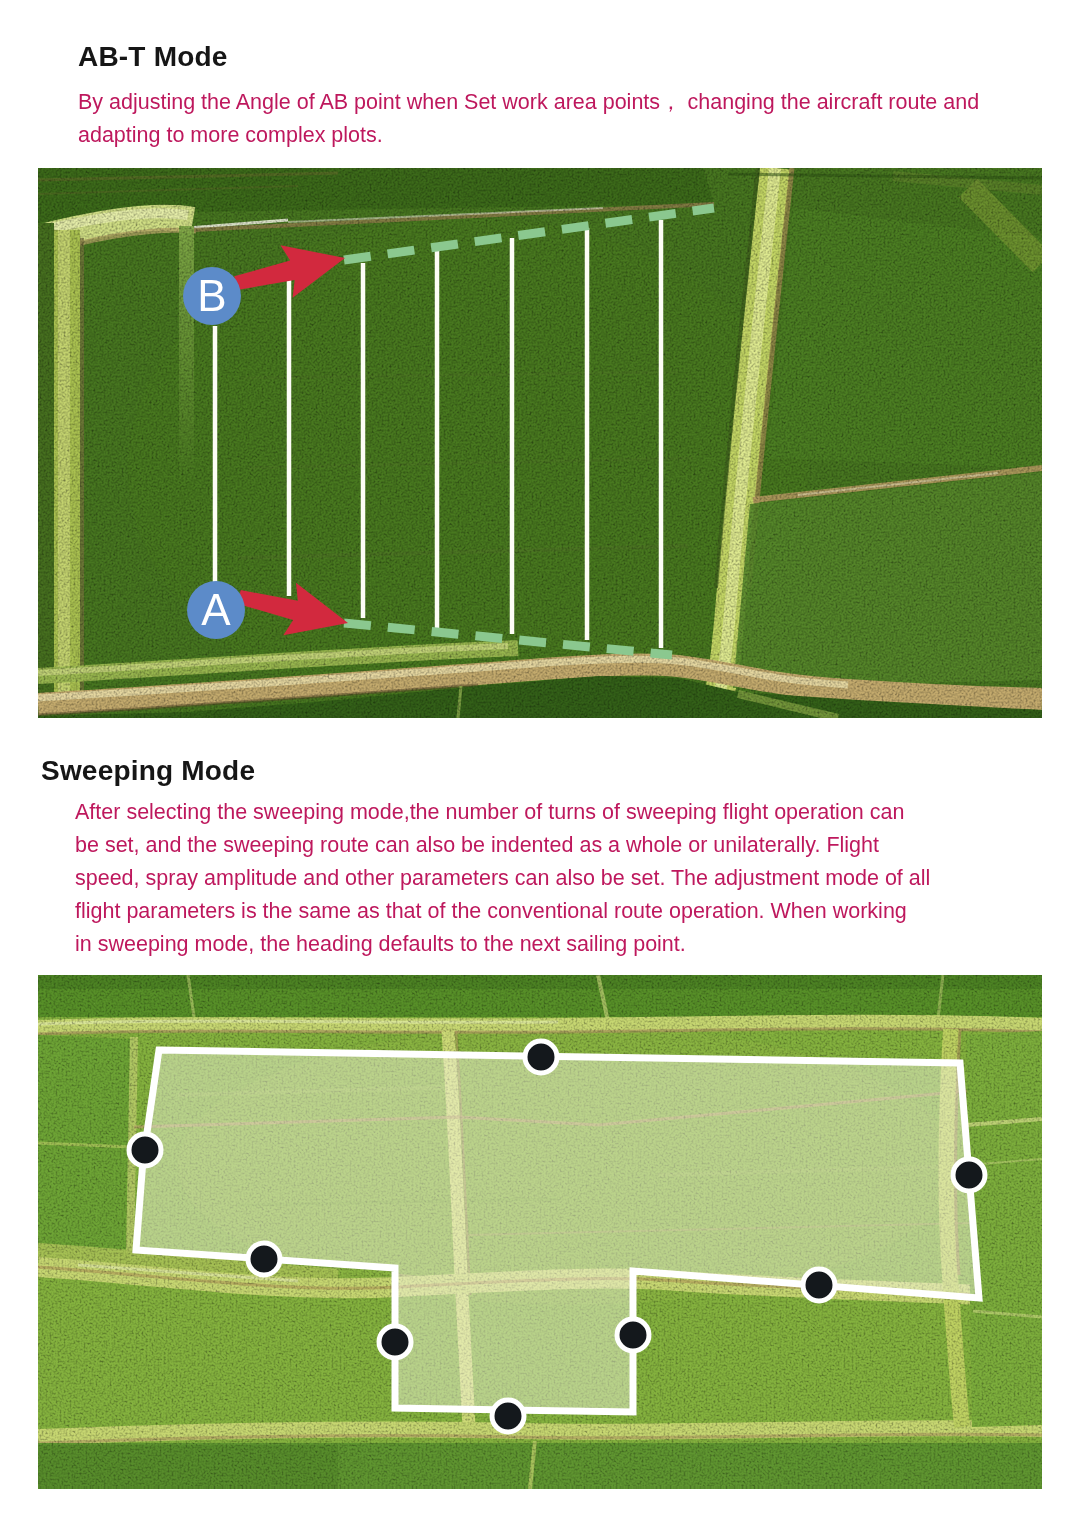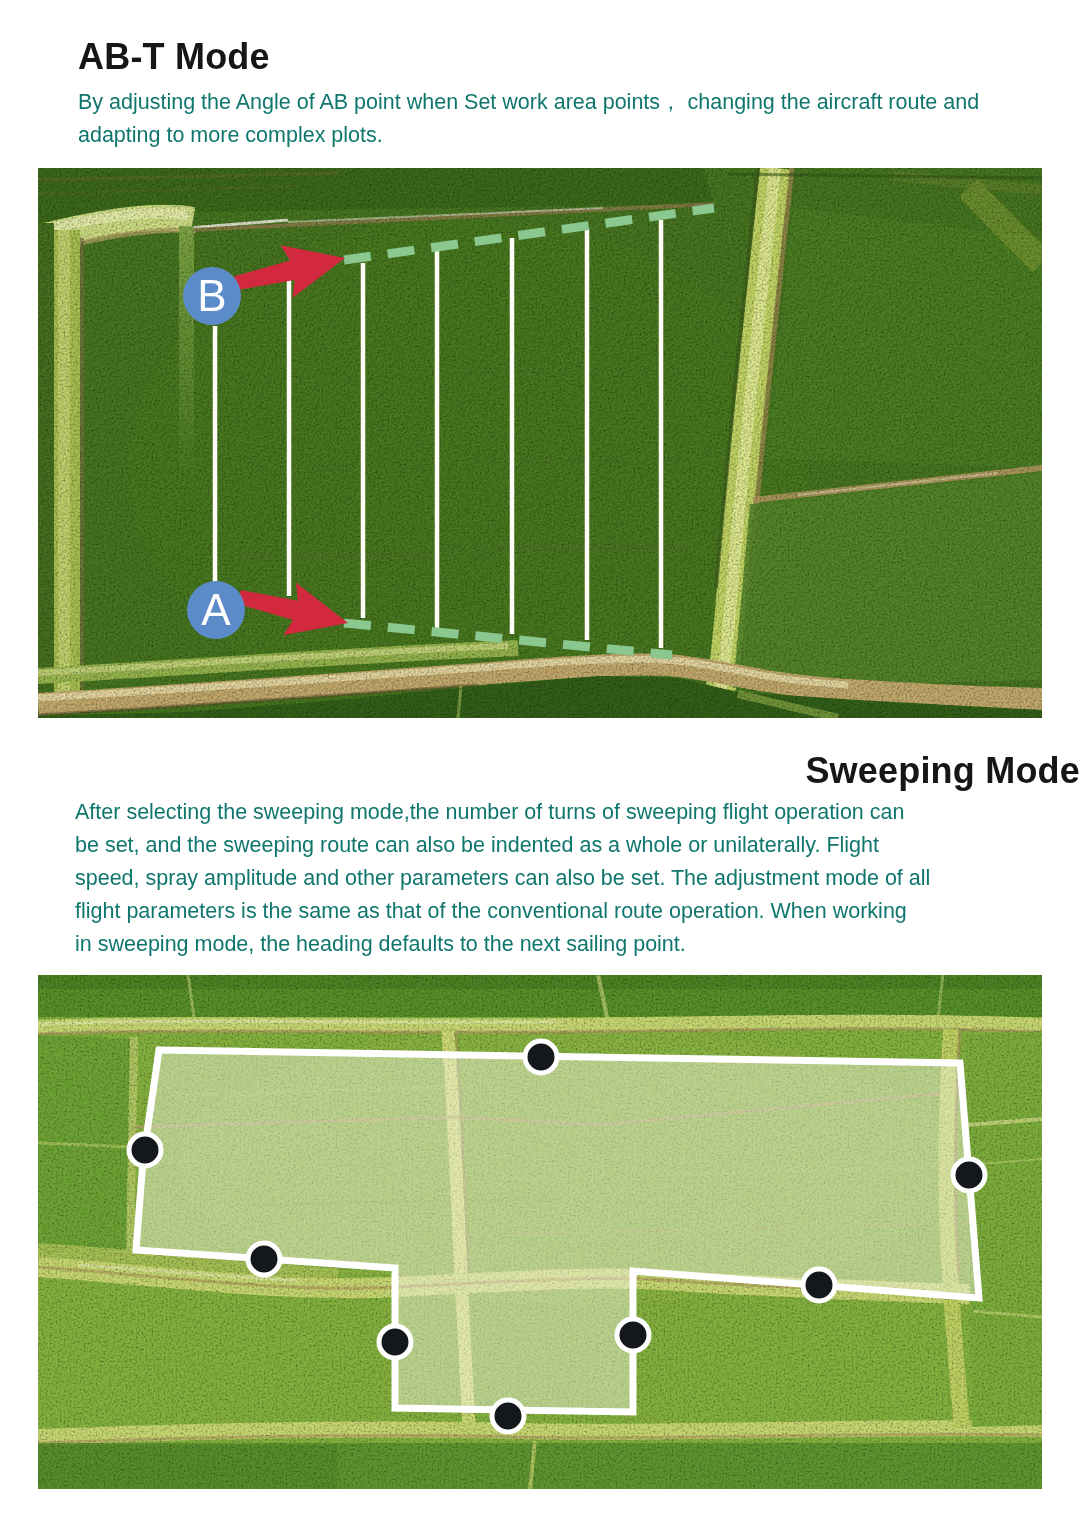--- a/index.html
+++ b/index.html
@@ -4,33 +4,33 @@
 <style>
   html,body{margin:0;padding:0;background:#ffffff;}
   body{
     width:1080px;height:1527px;overflow:hidden;position:relative;
     font-family:"Liberation Sans", sans-serif;
     -webkit-font-smoothing:antialiased;
   }
   .doc-section{position:relative;}
   h1.sec-title{
     margin:0;padding:0;
-    font-size:36px;line-height:34px;font-weight:bold;color:#161616;
+    font-size:28px;line-height:34px;font-weight:bold;color:#161616;
     letter-spacing:0.2px;
   }
   p.sec-body{
     margin:0;padding:0;
-    font-size:21.5px;line-height:33px;color:#0f766e;
+    font-size:21.5px;line-height:33px;color:#be185d;
     white-space:pre-line;
     width:960px;
   }
   #abt-title{margin:40px 0 0 78px;}
   #abt-body{margin:12px 0 0 78px;}
   #fig-abt{margin:16px 0 0 38px;width:1004px;height:550px;}
-  #sweep-title{margin:36px 0 0 41px;text-align:right;}
+  #sweep-title{margin:36px 0 0 41px;}
   #sweep-body{margin:8px 0 0 75px;}
   #fig-sweep{margin:14px 0 0 38px;width:1004px;height:514px;}
   figure{display:block;}
   svg{display:block;}
 </style>
 </head>
 <body>
 
 <section class="doc-section">
   <h1 id="abt-title" class="sec-title">AB-T Mode</h1>

